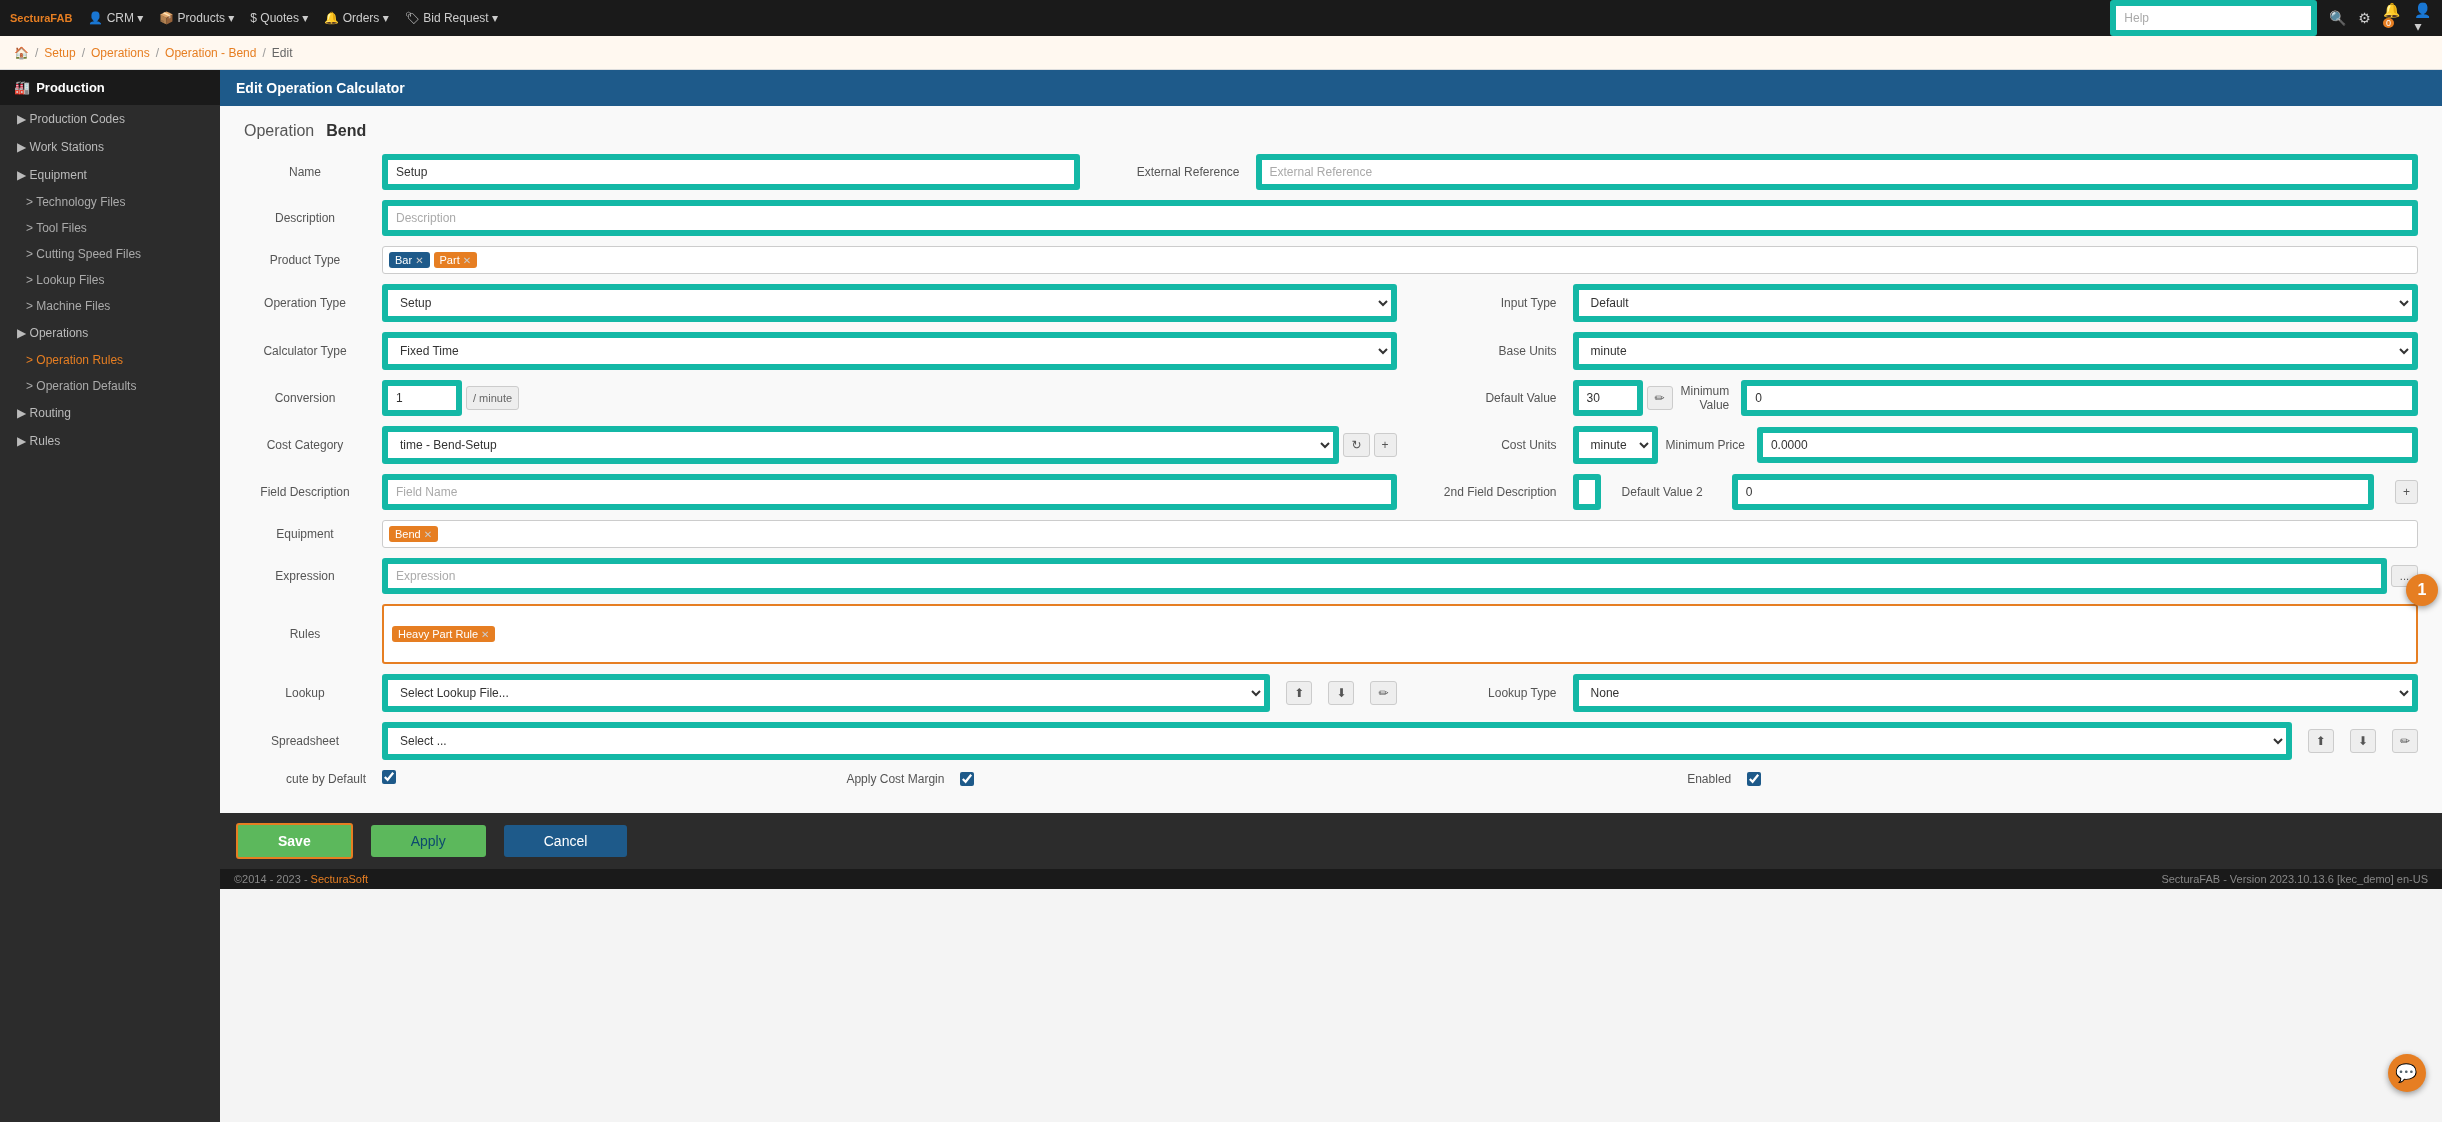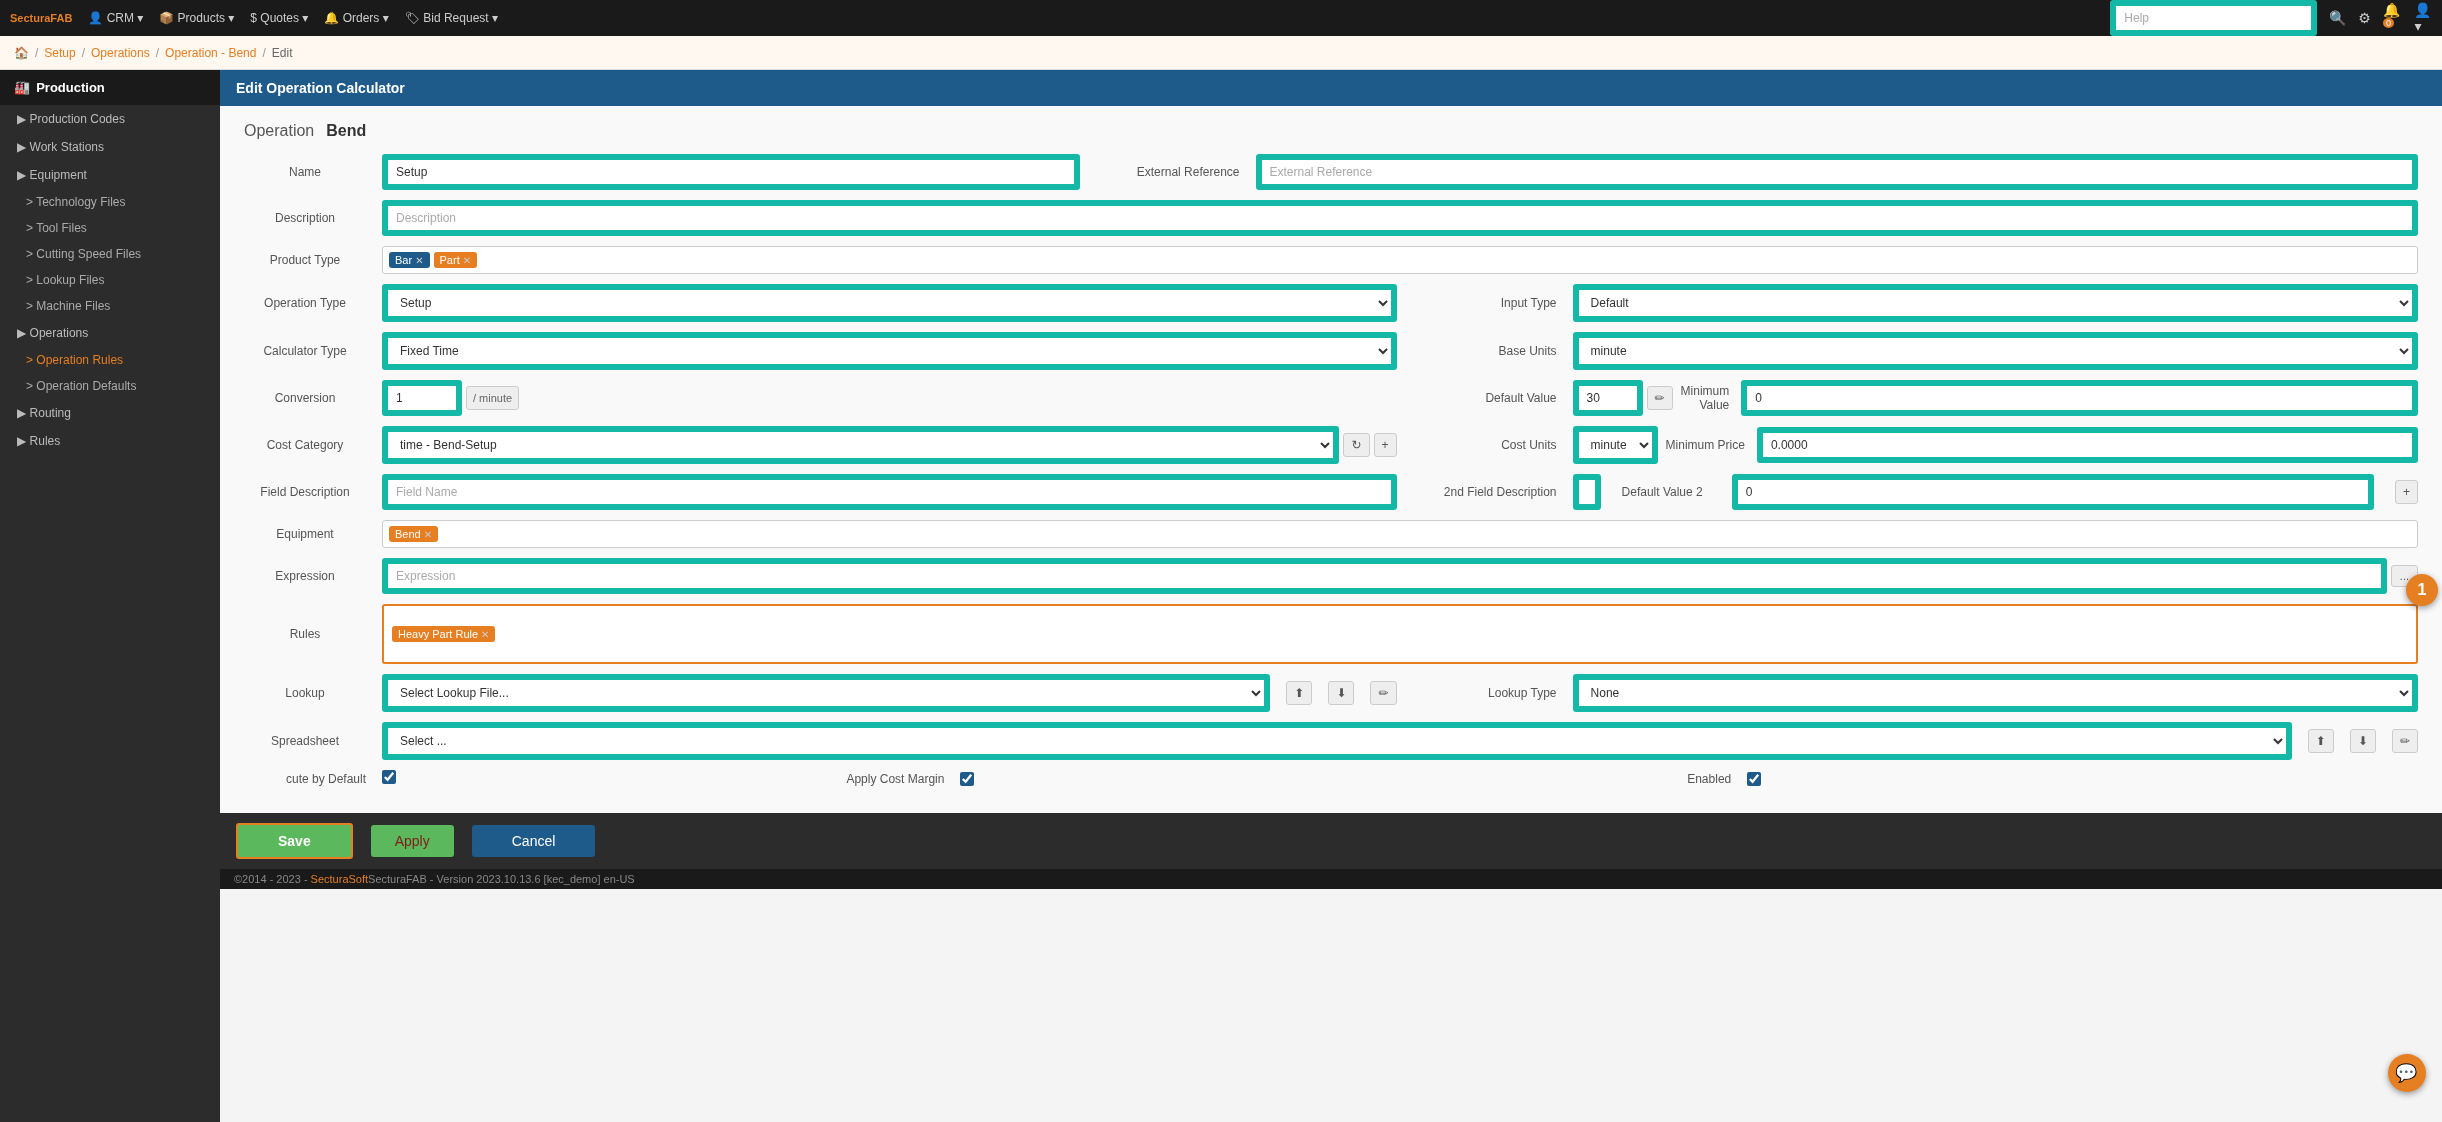--- a/index.html
+++ b/index.html
@@ -73,25 +73,25 @@
     .expression-box { display: flex; align-items: center; gap: 4px; }
     .expression-box input { flex: 1; }
     .expression-btn { background: #eee; border: 1px solid #ccc; border-radius: 3px; padding: 4px 8px; font-size: 11px; color: #555; cursor: pointer; }
 
     .lookup-row { display: flex; align-items: center; gap: 16px; }
     .lookup-row select { flex: 1; }
 
     
     .footer-bar { background: #2c2c2c; padding: 10px 16px; display: flex; align-items: center; gap: 18px; }
     .btn-save { background: #5cb85c; color: #fff; border: 2px solid #e67e22; border-radius: 3px; padding: 8px 40px; font-size: 14px; font-weight: bold; cursor: pointer; }
-    .btn-apply { background: #5cb85c; color: #7f1d1d; border: none; border-radius: 3px; padding: 8px 24px; font-size: 14px; cursor: pointer; }
+    .btn-apply { background: #5cb85c; color: #0c4a6e; border: none; border-radius: 3px; padding: 8px 40px; font-size: 14px; cursor: pointer; }
     .btn-cancel { background: #1e5a8a; color: #fff; border: none; border-radius: 3px; padding: 8px 40px; font-size: 14px; cursor: pointer; }
 
     
-    .footer-info { background: #1a1a1a; padding: 4px 14px; display: flex; font-size: 11px; color: #888; }
+    .footer-info { background: #1a1a1a; padding: 4px 14px; display: flex; justify-content: space-between; font-size: 11px; color: #888; }
     .footer-info .brand-small { color: #e67e22; }
 
     
     .callout { position: absolute; background: #e67e22; color: #fff; border-radius: 50%; width: 32px; height: 32px; display: flex; align-items: center; justify-content: center; font-size: 16px; font-weight: bold; cursor: default; box-shadow: 0 2px 6px rgba(0,0,0,0.4); }
 
     .relative-wrapper { position: relative; }
 
     
     .min-field { width: 60px; }
 

